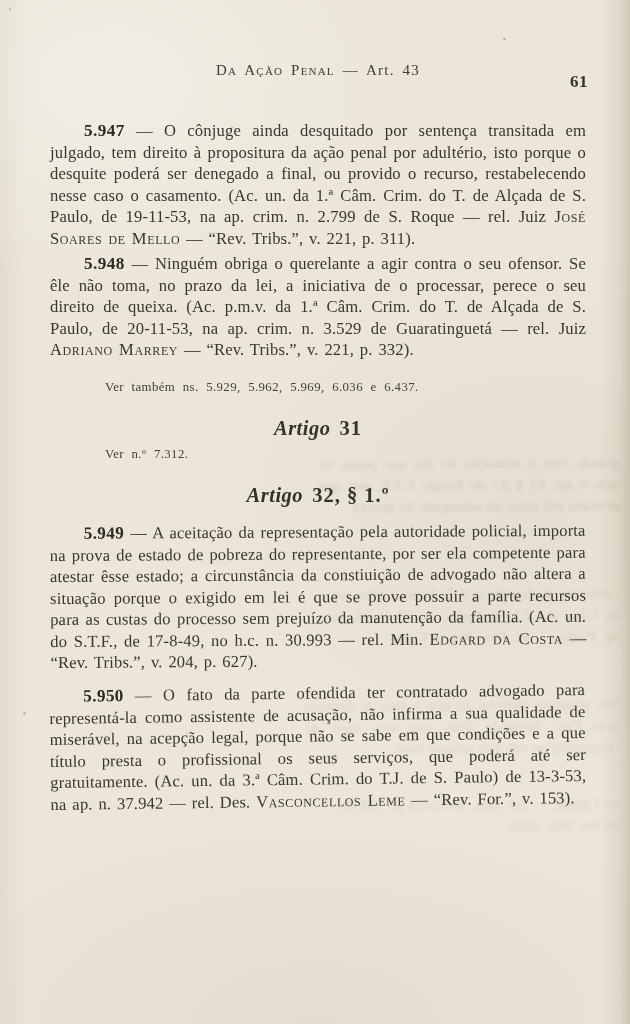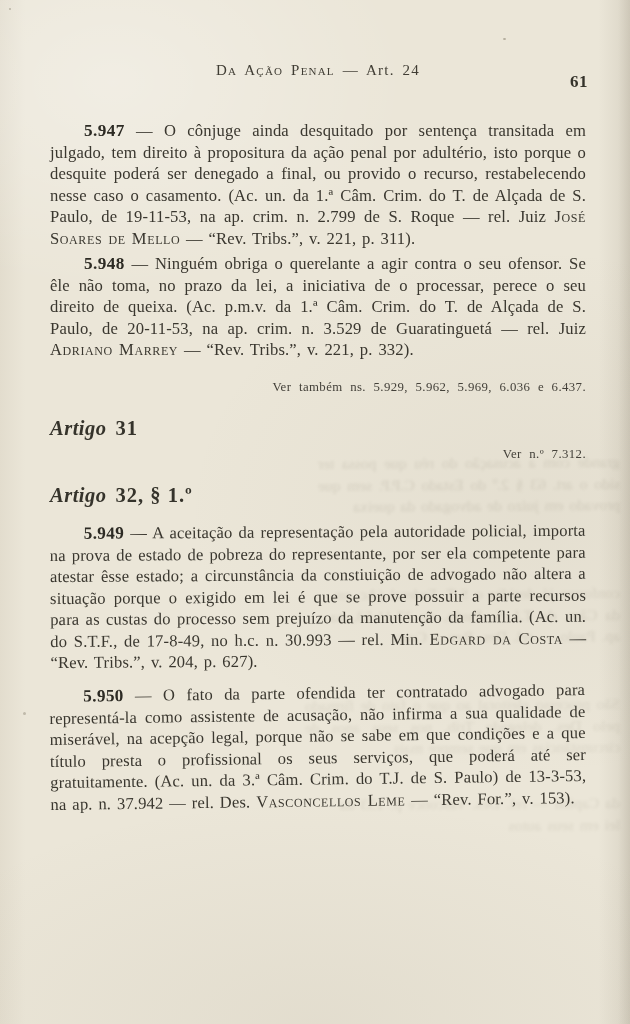--- a/index.html
+++ b/index.html
@@ -100,31 +100,31 @@
   .tilt-b { transform: rotate(-0.75deg); transform-origin: 0 60%; }
 
   
   .note {
     margin: 18px 0 0 55px;
     font-size: 12.8px;
     line-height: 16px;
     letter-spacing: 0.4px;
     word-spacing: 4px;
     color: #44413a;
-    text-align: right;
   }
   .note.note-2 { margin-top: 5px; }
 
   
   .artigo {
     margin: 21px 0 0 0;
     font-size: 20.5px;
     line-height: 25px;
     font-weight: 700;
     color: #35332b;
+    text-align: center;
   }
   .artigo-label {
     font-style: italic;
     margin-right: 9px;
     letter-spacing: 0.5px;
   }
   .artigo-num {
     font-style: normal;
     letter-spacing: 1px;
   }
@@ -174,21 +174,21 @@
 <div class="speck speck-3"></div>
 
 <div class="page-edge"></div>
 
 <div class="sheet">
 
   <div class="running-header">
     <div class="header-title">
       <span class="sc-title">Da Ação Penal</span>
       <span>—</span>
-      <span>Art. 24</span>
+      <span>Art. 43</span>
     </div>
     <div class="page-number">61</div>
   </div>
 
 
   <p class="body-para mt-first"><span class="pnum">5.947</span><span> — O cônjuge ainda desquitado por sentença transitada em julgado, tem direito à propositura da ação penal por adultério, isto porque o desquite poderá ser denegado a final, ou provido o recurso, restabelecendo nesse caso o casamento. (Ac. un. da 1.ª Câm. Crim. do T. de Alçada de S. Paulo, de 19-11-53, na ap. crim. n. 2.799 de S. Roque — rel. Juiz </span><span class="sc">José Soares de Mello</span><span> — “Rev. Tribs.”, v. 221, p. 311).</span></p>
 
   <p class="body-para mt-5948"><span class="pnum">5.948</span><span> — Ninguém obriga o querelante a agir contra o seu ofensor. Se êle não toma, no prazo da lei, a iniciativa de o processar, perece o seu direito de queixa. (Ac. p.m.v. da 1.ª Câm. Crim. do T. de Alçada de S. Paulo, de 20-11-53, na ap. crim. n. 3.529 de Guaratinguetá — rel. Juiz </span><span class="sc">Adriano Marrey</span><span> — “Rev. Tribs.”, v. 221, p. 332).</span></p>
 
   <p class="note">Ver também ns. 5.929, 5.962, 5.969, 6.036 e 6.437.</p>

